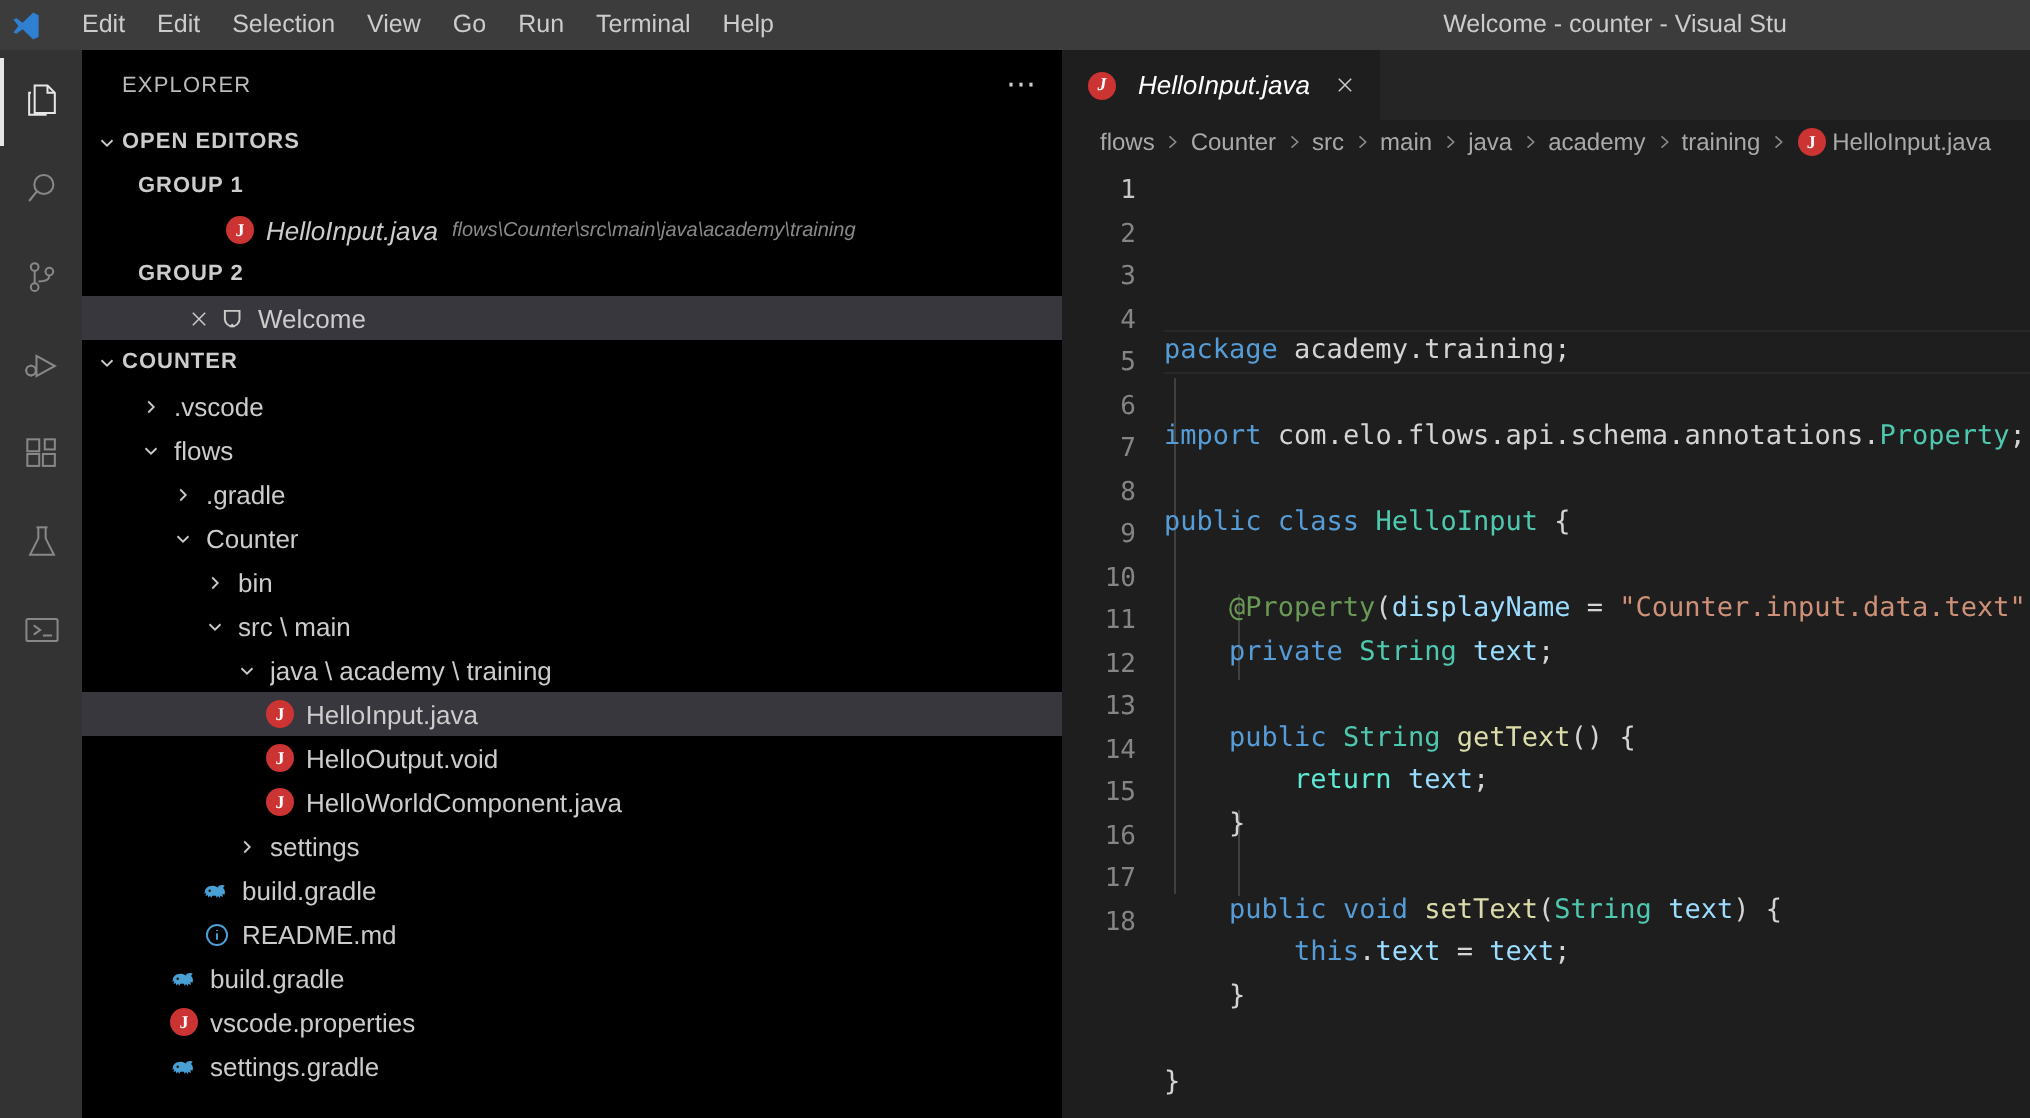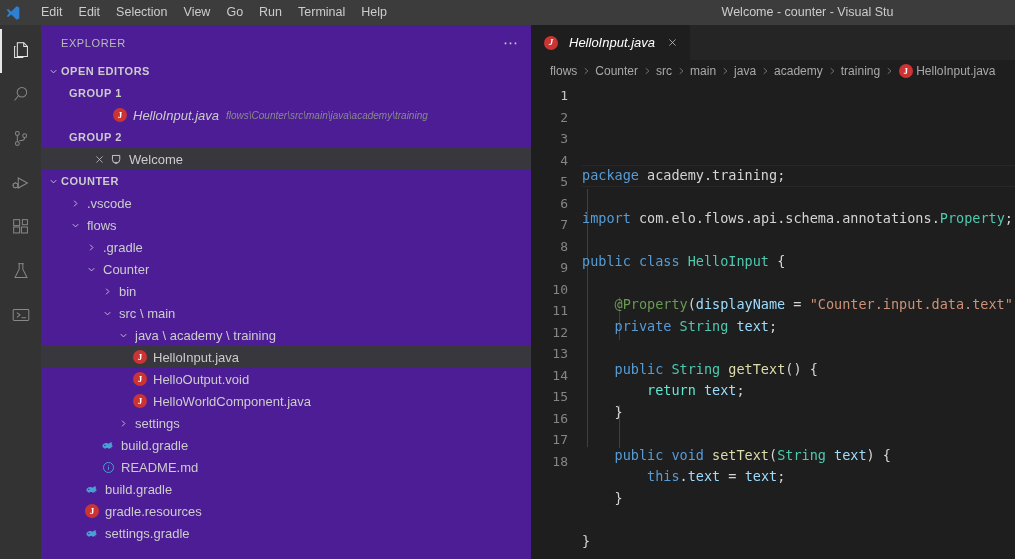--- a/index.html
+++ b/index.html
@@ -46,21 +46,21 @@
     width: 41px; height: 44px; display: flex; align-items: center; justify-content: center;
     position: relative; cursor: pointer;
   }
   .act-icon svg { stroke: #888888; fill: none; stroke-width: 1.1; }
   .act-icon.active svg { stroke: #e7e7e7; }
   .act-icon.active::before {
     content: ""; position: absolute; left: 0; top: 0; bottom: 0; width: 2px; background: #e7e7e7;
   }
 
   
-  .sidebar { width: 490px; flex: 0 0 490px; background: #4c1d95; display: flex; flex-direction: column; overflow: hidden; }
+  .sidebar { width: 490px; flex: 0 0 490px; background: #000000; display: flex; flex-direction: column; overflow: hidden; }
   .sidebar-header {
     height: 35px; flex: 0 0 35px; display: flex; align-items: center;
     padding: 0 8px 0 20px; color: #bbbbbb;
   }
   .sidebar-title { font-size: 11px; letter-spacing: .6px; text-transform: uppercase; flex: 1; }
   .sidebar-actions { color: #cccccc; font-size: 15px; letter-spacing: 1px; padding-right: 4px; cursor: pointer; line-height: 10px;}
 
   .pane-header {
     height: 22px; display: flex; align-items: center;
     color: #cccccc; font-size: 11px; font-weight: bold; letter-spacing: .5px;
@@ -403,21 +403,21 @@
               </svg>
             </span>
             <span class="label">build.gradle</span>
           </div>
           <div class="row" style="padding-left: 42px;">
             <span class="ficon">
               <span class="icon-java">
                 <span>J</span>
               </span>
             </span>
-            <span class="label">gradle.resources</span>
+            <span class="label">vscode.properties</span>
           </div>
           <div class="row" style="padding-left: 42px;">
             <span class="ficon icon-gradle">
               <svg width="14" height="14" viewBox="0 0 16 16">
                 <path d="M1.6 9.2c0-2 1.9-3.6 4.3-3.6 1.2 0 2.2.3 3 .9.6-.8 1.6-1.3 2.7-1.3.5 0 1 .1 1.4.3l-1 1.3c.7.6 1.1 1.4 1.1 2.4 0 .6-.1 1-.3 1.5l-1.2-.6.4 1.9-1.6-.7-.1 1.4-1.1-1.3-.7 1.1-.6-1.2H5.9l-.7 1.2-.6-1.2-1 1-.3-1.4-1.3.6.5-1.7-1.2.4c.2-.4.3-.7.3-1.1z"></path>
                 <circle cx="4.4" cy="8.4" r=".75" fill="#1e1e1e"></circle>
               </svg>
             </span>
             <span class="label">settings.gradle</span>
           </div>

